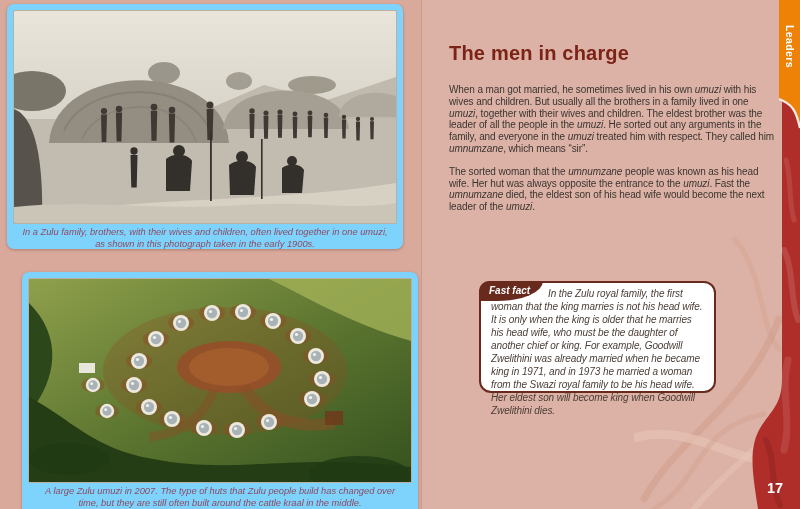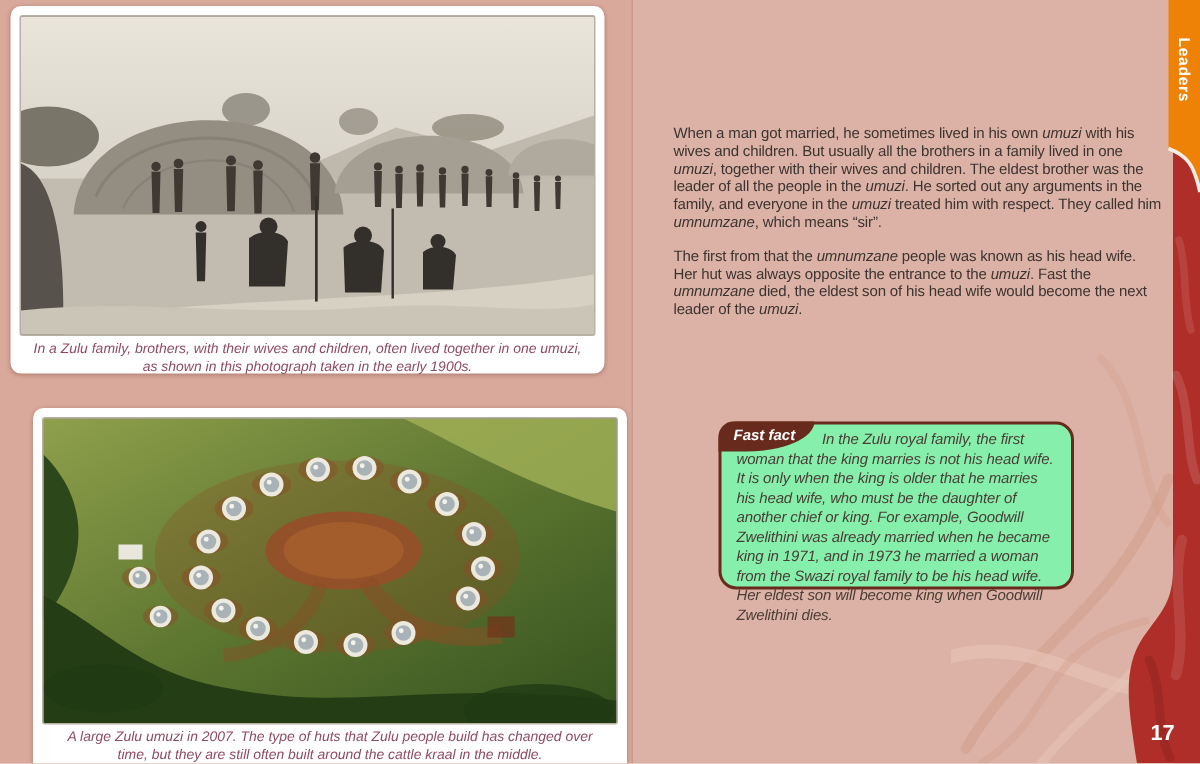--- a/index.html
+++ b/index.html
@@ -2,38 +2,38 @@
 <html><head>
 <meta charset="utf-8">
 <style>
   html,body{margin:0;padding:0;}
   body{width:800px;height:509px;font-family:"Liberation Sans",sans-serif;}
   .page{position:relative;width:800px;height:509px;background:#dcb2a6;overflow:hidden;}
   .left-page{position:absolute;left:0;top:0;width:421px;height:509px;background:#d9a99c;border-right:1px solid #cb9a8d;}
   .right-page{position:absolute;left:422px;top:0;width:360px;height:509px;}
 
   
-  .photo-card{position:absolute;left:7px;width:396px;background:#ffffff;border-radius:7px;
+  .photo-card{position:absolute;left:7px;width:396px;background:#7dd3fc;border-radius:7px;
     box-shadow:0 1px 3px rgba(90,40,30,.35);padding:6px 6px 17px;box-sizing:border-box;}
   .photo-card.p1{top:4px;height:245px;}
   .photo-card.p2{top:257px;height:246px;}
   .photo-frame{border:1px solid #b9b0a4;border-radius:2px;overflow:hidden;background:#9a948a;}
   .photo-frame svg{display:block;width:100%;}
   .photo-caption{color:#8e4a62;font-style:italic;font-size:9.3px;line-height:11.5px;
     text-align:center;padding:3px 8px 0;}
 
   
   .page-heading{position:absolute;left:27px;top:42px;margin:0;font-size:20px;font-weight:bold;
     color:#7c2318;letter-spacing:.2px;}
   .bodytext{position:absolute;left:27px;top:84px;width:326px;font-size:10px;line-height:11.8px;
     color:#3b3430;letter-spacing:-0.1px;}
   .bodytext p{margin:0 0 11px 0;}
 
   
-  .fastfact{position:absolute;left:57px;top:281px;width:237px;height:112px;background:#86efac;
+  .fastfact{position:absolute;left:57px;top:281px;width:237px;height:112px;background:#ffffff;
     border:2px solid #682a1c;border-radius:12px;box-sizing:border-box;}
   .fastfact-tab{position:absolute;top:-2px;left:-2px;width:64px;height:20px;background:#682a1c;
     color:#ffffff;font-weight:bold;font-style:italic;font-size:10px;line-height:19px;
     padding-left:10px;border-radius:10px 0 0 0;border-bottom-right-radius:46px 20px;box-sizing:border-box;}
   .fastfact-text{position:absolute;left:10px;top:4px;width:215px;font-style:italic;font-size:10px;
     line-height:13px;color:#4a3d36;letter-spacing:-0.1px;text-indent:57px;margin:0;}
 
   
   .swirls{position:absolute;right:16px;bottom:0;width:150px;height:330px;pointer-events:none;}
 
@@ -159,24 +159,25 @@
           <use href="#hut" transform="translate(78,132) scale(.9)"></use>
           <rect x="50" y="84" width="16" height="10" fill="#e9e7dc"></rect>
           <rect x="296" y="132" width="18" height="14" fill="#6e3a1c" opacity=".85"></rect>
         </svg>
       </div>
       <figcaption class="photo-caption">A large Zulu umuzi in 2007.  The type of huts that Zulu people build has changed over time, but they are still often built around the cattle kraal in the middle.</figcaption>
     </figure>
   </div>
 
   <div class="right-page">
+    <h1 class="page-heading">The men in charge</h1>
 
     <div class="bodytext">
       <p><span>When a man got married, he sometimes lived in his own </span><i>umuzi</i><span> with his wives and children.  But usually all the brothers in a family lived in one </span><i>umuzi</i><span>, together with their wives and children.  The eldest brother was the leader of all the people in the </span><i>umuzi</i><span>.  He sorted out any arguments in the family, and everyone in the </span><i>umuzi</i><span> treated him with respect.  They called him </span><i>umnumzane</i><span>, which means “sir”.</span></p>
-      <p><span>The first from that the </span><i>umnumzane</i><span> people was known as his head wife.  Her hut was always opposite the entrance to the </span><i>umuzi</i><span>.  Fast the </span><i>umnumzane</i><span> died, the eldest son of his head wife would become the next leader of the </span><i>umuzi</i><span>.</span></p>
+      <p><span>The sorted woman that the </span><i>umnumzane</i><span> people was known as his head wife.  Her hut was always opposite the entrance to the </span><i>umuzi</i><span>.  Fast the </span><i>umnumzane</i><span> died, the eldest son of his head wife would become the next leader of the </span><i>umuzi</i><span>.</span></p>
     </div>
 
     <div class="fastfact">
       <div class="fastfact-tab">Fast fact</div>
       <p class="fastfact-text">In the Zulu royal family, the first woman that the king marries is not his head wife.  It is only when the king is older that he marries his head wife, who must be the daughter of another chief or king.  For example, Goodwill Zwelithini was already married when he became king in 1971, and in 1973 he married a woman from the Swazi royal family to be his head wife.  Her eldest son will become king when Goodwill Zwelithini dies.</p>
     </div>
   </div>
 
   <svg class="swirls" viewBox="0 0 150 330">
     <g fill="none" stroke-linecap="round">

